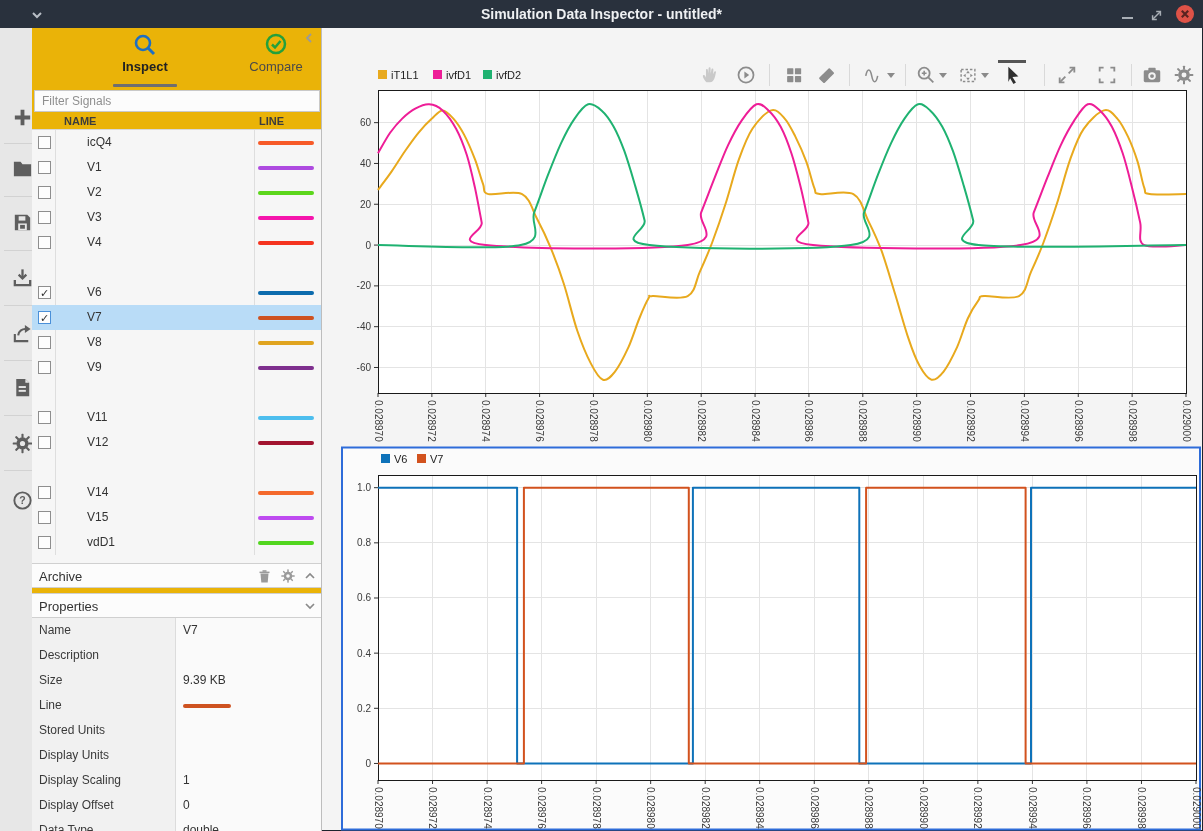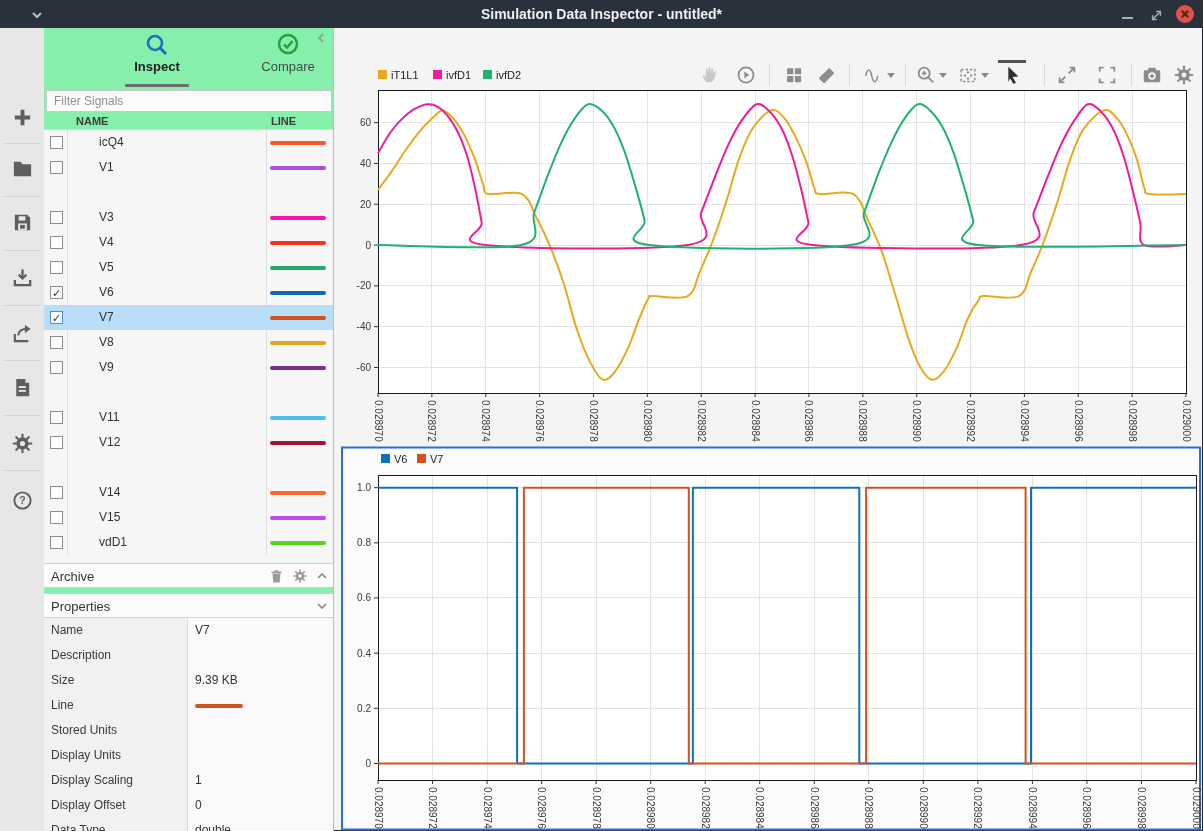--- a/index.html
+++ b/index.html
@@ -9,21 +9,21 @@
     box-shadow:inset 0 0 0 1px #1d232c;}
   .abs{position:absolute;}
   
   .titlebar{left:0;top:0;width:1203px;height:28px;background:#29313D;}
   .title{left:0;top:0;width:1203px;height:28px;line-height:28px;text-align:center;
     color:#EEF0F2;font-size:14px;font-weight:bold;}
   
   .iconbar{left:0;top:28px;width:45px;height:803px;background:#E7E7E7;border-right:1px solid #C6C6C6;}
   .ibsep{left:4px;width:37px;height:1px;background:#D2D2D2;}
   
-  .sidepanel{left:44px;top:28px;width:290px;height:803px;background:#86efac;border-right:1px solid #BDBDBD;}
+  .sidepanel{left:32px;top:28px;width:290px;height:803px;background:#eab308;border-right:1px solid #BDBDBD;}
   .tablabel{font-size:13px;color:#4a4a4a;}
   .tablabel.active{font-weight:bold;color:#222;}
   .tabunderline{background:#6E6E6E;height:3px;border-radius:1px;}
   .filterbox{left:2px;top:62px;width:286px;height:22px;background:#FCFCFC;border:1px solid #C9C9C9;
     font-size:12px;color:#444;padding:0 7px;font-family:"Liberation Sans",sans-serif;outline:none;}
   .filterbox::placeholder{color:#8F8F8F;}
   .thead{font-size:11px;font-weight:bold;color:#3C3C3C;}
   .sigrow{left:0;width:289px;height:25px;}
   .sigrow .nm{position:absolute;left:55px;top:0;height:25px;line-height:25px;font-size:12px;color:#333;}
   .cbx{position:absolute;left:6px;top:6px;width:13px;height:13px;background:#FDFDFD;border:1px solid #8E8E8E;
@@ -184,34 +184,34 @@
     <div class="abs sigrow" style="top: 0px;">
           <div class="cbx"></div>
           <span class="nm">icQ4</span>
           <span class="swatch" style="background: rgb(247, 90, 40);"></span>
         </div>
         <div class="abs sigrow" style="top: 25px;">
           <div class="cbx"></div>
           <span class="nm">V1</span>
           <span class="swatch" style="background: rgb(174, 75, 224);"></span>
         </div>
+        <div class="abs sigrow" style="top: 50px;">
+          <div class="cbx"></div>
+          <span class="nm">V2</span>
+          <span class="swatch" style="background: rgb(92, 214, 28);"></span>
+        </div>
         <div class="abs sigrow" style="top: 75px;">
           <div class="cbx"></div>
           <span class="nm">V3</span>
           <span class="swatch" style="background: rgb(245, 21, 172);"></span>
         </div>
         <div class="abs sigrow" style="top: 100px;">
           <div class="cbx"></div>
           <span class="nm">V4</span>
           <span class="swatch" style="background: rgb(245, 52, 31);"></span>
-        </div>
-        <div class="abs sigrow" style="top: 125px;">
-          <div class="cbx"></div>
-          <span class="nm">V5</span>
-          <span class="swatch" style="background: rgb(40, 169, 108);"></span>
         </div>
         <div class="abs sigrow" style="top: 150px;">
           <div class="cbx">✓</div>
           <span class="nm">V6</span>
           <span class="swatch" style="background: rgb(12, 107, 173);"></span>
         </div>
         <div class="abs sigrow" style="top: 175px; background: rgb(185, 220, 247);">
           <div class="cbx" style="border: 1px solid rgb(74, 144, 217);">✓</div>
           <span class="nm">V7</span>
           <span class="swatch" style="background: rgb(206, 82, 32);"></span>

